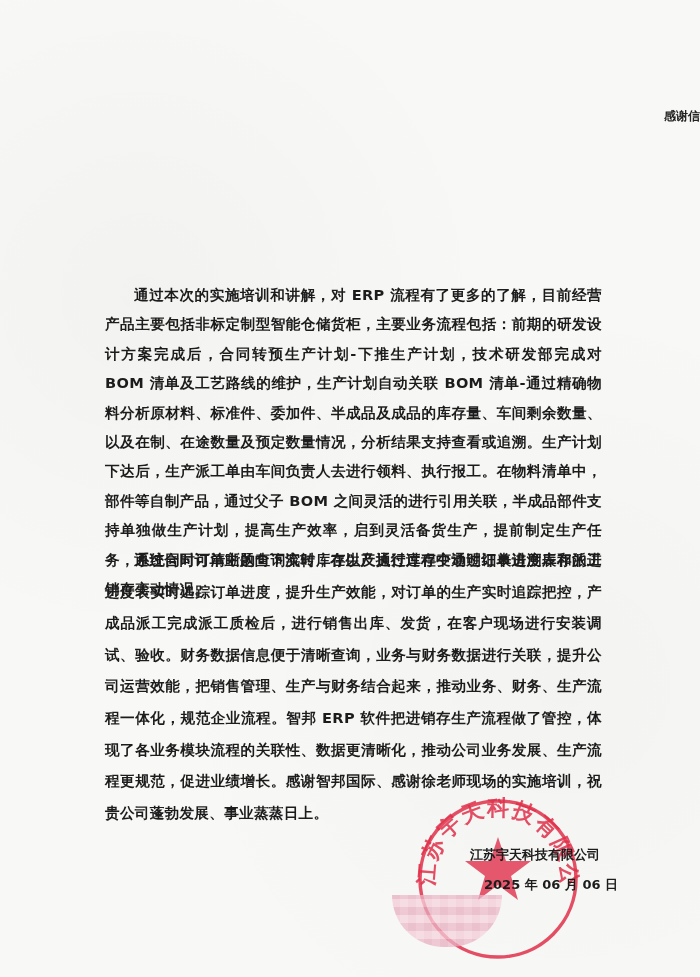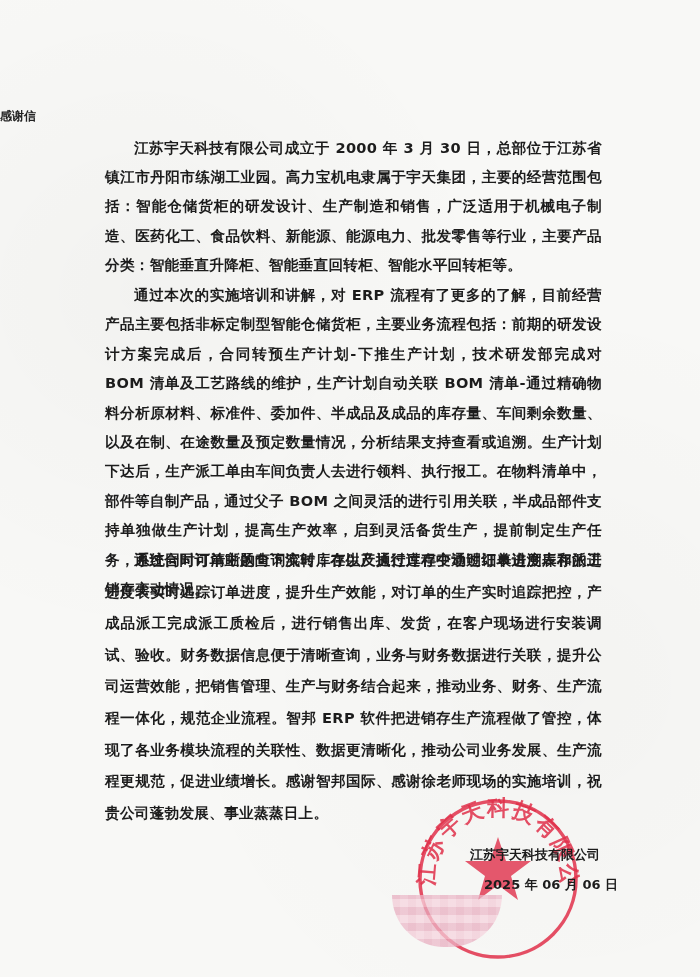--- a/index.html
+++ b/index.html
@@ -12,21 +12,21 @@
   }
   .page {
     position: absolute; left: 0; top: 0; width: 700px; height: 977px;
     background:
       radial-gradient(circle at 20% 30%, rgba(0,0,0,0.025) 0, transparent 40%),
       radial-gradient(circle at 80% 70%, rgba(0,0,0,0.02) 0, transparent 45%),
       #f8f8f6;
   }
   .title {
     position: absolute; left: 0; width: 700px; top: 108px;
-    text-align: left; font-size: 12px; font-weight: bold; color: #222;
+    text-align: right; font-size: 12px; font-weight: bold; color: #222;
   }
   .para {
     position: absolute; left: 105px; width: 497px;
     font-size: 14.6px; font-weight: bold; color: #1c1c1c;
     text-align: justify; text-indent: 29px; letter-spacing: 0.3px;
     margin: 0;
   }
   .p1 { top: 133px; line-height: 29.2px; }
   .p2 { top: 280px; line-height: 29.4px; }
   .p3 { top: 544px; line-height: 31.6px; }
@@ -48,21 +48,20 @@
       repeating-linear-gradient(90deg, rgba(235,180,195,0.4) 0 8px, rgba(250,225,232,0.4) 8px 16px);
     z-index: 3;
   }
 </style>
 </head>
 <body>
 
 <div class="page">
   <div class="title">感谢信</div>
 
-  <p class="para p1">江苏宇天科技有限公司成立于 2000 年 3 月 30 日，总部位于江苏省镇江市丹阳市练湖工业园。高力宝机电隶属于宇天集团，主要的经营范围包括：智能仓储货柜的研发设计、生产制造和销售，广泛适用于机械电子制造、医药化工、食品饮料、新能源、能源电力、批发零售等行业，主要产品分类：智能垂直升降柜、智能垂直回转柜、智能水平回转柜等。</p>
   <p class="para p3">通过合同订单主题向下流转，在生产执行过程中通过订单进度表和派工进度表实时追踪订单进度，提升生产效能，对订单的生产实时追踪把控，产成品派工完成派工质检后，进行销售出库、发货，在客户现场进行安装调试、验收。财务数据信息便于清晰查询，业务与财务数据进行关联，提升公司运营效能，把销售管理、生产与财务结合起来，推动业务、财务、生产流程一体化，规范企业流程。智邦 ERP 软件把进销存生产流程做了管控，体现了各业务模块流程的关联性、数据更清晰化，推动公司业务发展、生产流程更规范，促进业绩增长。感谢智邦国际、感谢徐老师现场的实施培训，祝贵公司蓬勃发展、事业蒸蒸日上。</p>
   <p class="para p2">通过本次的实施培训和讲解，对 ERP 流程有了更多的了解，目前经营产品主要包括非标定制型智能仓储货柜，主要业务流程包括：前期的研发设计方案完成后，合同转预生产计划-下推生产计划，技术研发部完成对 BOM 清单及工艺路线的维护，生产计划自动关联 BOM 清单-通过精确物料分析原材料、标准件、委加件、半成品及成品的库存量、车间剩余数量、以及在制、在途数量及预定数量情况，分析结果支持查看或追溯。生产计划下达后，生产派工单由车间负责人去进行领料、执行报工。在物料清单中，部件等自制产品，通过父子 BOM 之间灵活的进行引用关联，半成品部件支持单独做生产计划，提高生产效率，启到灵活备货生产，提前制定生产任务，系统同时可清晰的查询实时库存以及通过库存变动明细表追溯库存的进销存变动情况。</p>
 
   <svg class="stamp" viewBox="0 0 168 168">
     <defs>
       <path id="arc" d="M 22 100 A 64 64 0 1 1 146 100"></path>
     </defs>
     <circle cx="84" cy="84" r="78" fill="none" stroke="#e0304a" stroke-width="3.5" opacity="0.85"></circle>
     <text font-size="22" font-weight="bold" fill="#e0304a" opacity="0.85" font-family="DejaVu Sans, sans-serif" letter-spacing="2">
       <textPath href="#arc" startOffset="4%">江苏宇天科技有限公司</textPath>

